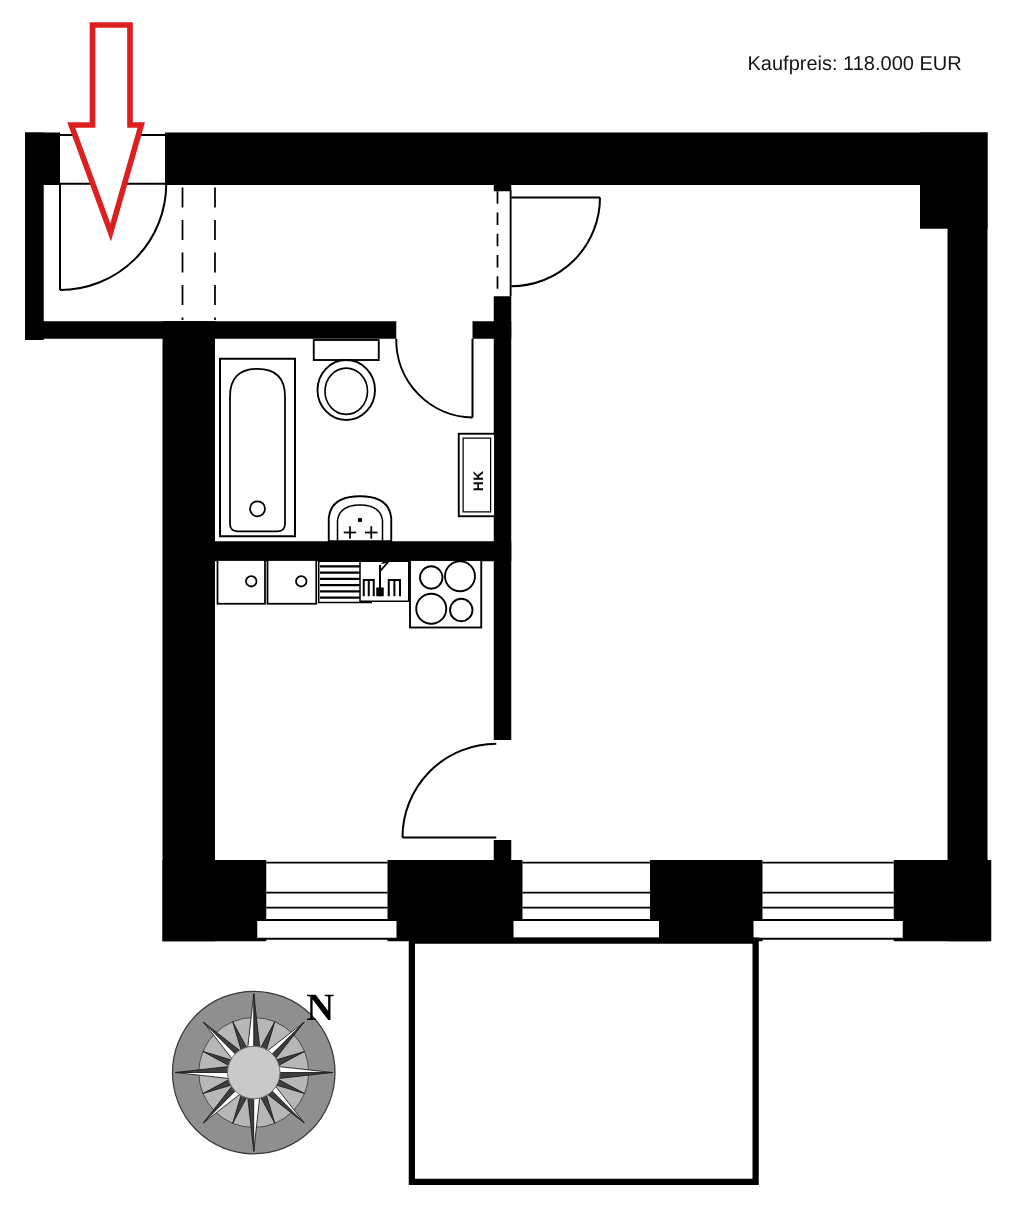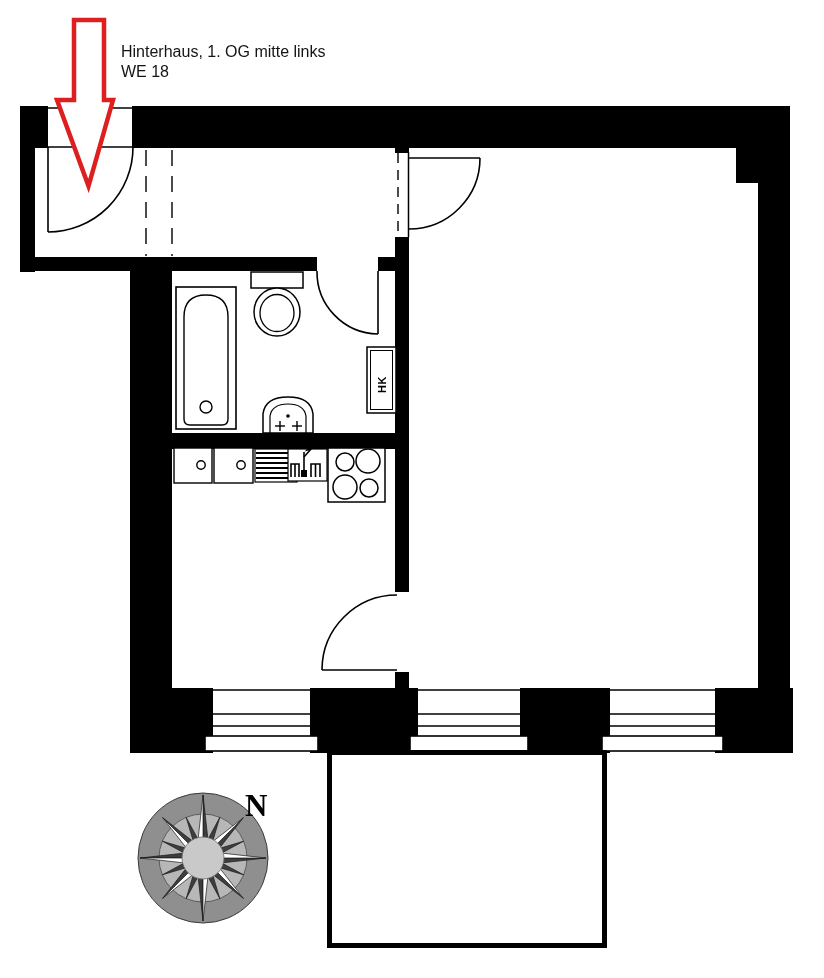--- a/index.html
+++ b/index.html
@@ -15,24 +15,21 @@
   .fxn{stroke:#000;fill:none;}
   text{font-family:"Liberation Sans",sans-serif;}
   .nlabel{font-family:"Liberation Serif",serif;font-weight:bold;font-size:31px;fill:#000;}
   .hk{font-size:11px;font-weight:bold;fill:#000;letter-spacing:0.5px;}
 </style>
 </head>
 <body>
 
 <div class="canvas">
 
-  <div id="title" class="note">
-    <div>Hinterhaus, 1. OG mitte links</div>
-    <div>WE 18</div>
-  </div>
+  <div id="price" class="note">Kaufpreis: 118.000 EUR</div>
 
   <svg width="824" height="978" viewBox="0 0 824 978">
 
     <g class="wall" fill="#000000">
       <rect x="20" y="106" width="28" height="42"></rect>
       <rect x="132" y="106" width="626" height="42"></rect>
       <rect x="736" y="106" width="54" height="77"></rect>
       <rect x="758" y="106" width="32" height="647"></rect>
       <rect x="715" y="688" width="78" height="65"></rect>
       <rect x="20" y="106" width="15" height="166"></rect>

